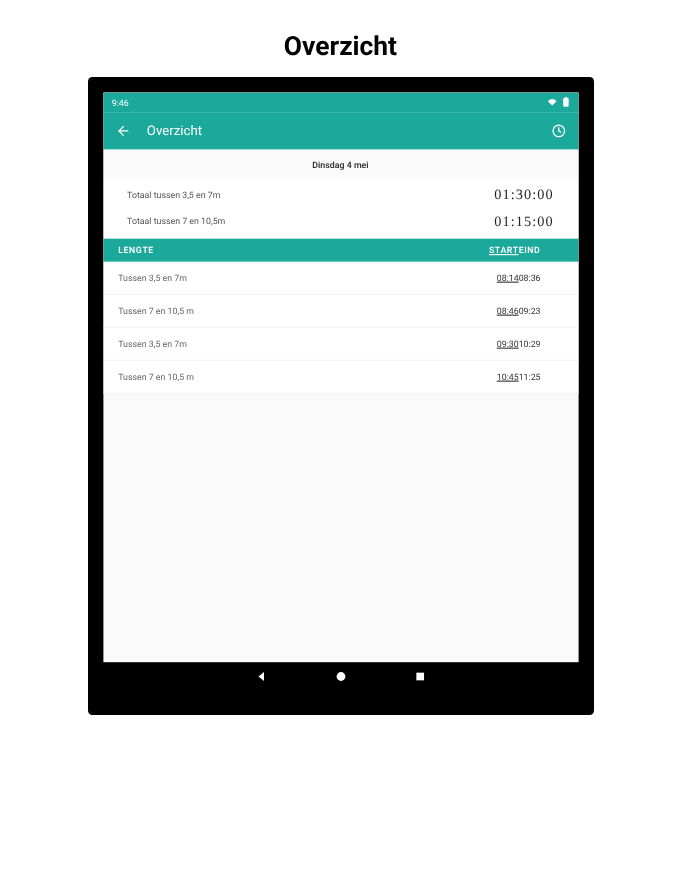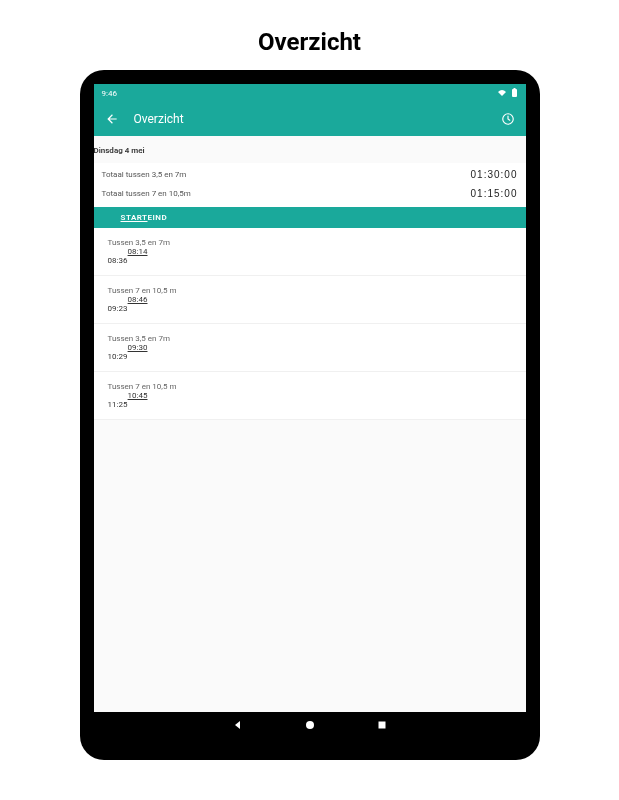--- a/index.html
+++ b/index.html
@@ -14,23 +14,23 @@
   }
   .page-title {
     font-size: 24px;
     font-weight: 700;
     color: #000;
     margin-top: 28px;
     margin-bottom: 14px;
   }
   .tablet-frame {
     width: 460px;
-    height: 690px;
+    height: 580px;
     background: #000;
-    border-radius: 24px;
+    border-radius: 4px;
     padding: 14px 14px 24px 14px;
     display: flex;
     flex-direction: column;
     position: relative;
   }
   .tablet-screen {
     flex: 1;
     background: #fafafa;
     border-radius: 0;
     overflow: hidden;
@@ -70,42 +70,42 @@
     flex: 1;
     font-size: 12px;
     font-weight: 400;
   }
   .clock-icon {
     width: 16px; height: 16px;
     display: flex; align-items: center; justify-content: center;
     cursor: pointer;
   }
   .date-header {
-    text-align: left;
+    text-align: center;
     font-size: 8px;
     font-weight: 600;
     color: #333;
     padding: 10px 0 8px;
     background: #fafafa;
   }
   .totals {
     background: #fff;
   }
   .total-row {
     display: flex;
     justify-content: space-between;
     align-items: center;
-    padding: 6px 8px;
+    padding: 6px 22px;
     font-size: 8px;
     color: #555;
   }
   .total-row + .total-row { padding-top: 2px; padding-bottom: 8px; }
   .total-value {
-    font-family: Liberation Sans, sans-serif;
-    font-size: 10px;
+    font-family: Liberation Serif, serif;
+    font-size: 13px;
     color: #222;
     letter-spacing: 1px;
   }
   .table-header {
     background: #1aa99b;
     display: flex;
     padding: 6px 14px;
     font-size: 8px;
     font-weight: 600;
     color: #fff;
@@ -114,21 +114,20 @@
   .col-lengte { flex: 1; }
   .col-start { width: 40px; text-align: right; text-decoration: underline; }
   .col-eind { width: 40px; text-align: left; }
   .table-body { background: #fff; }
   .data-row {
     display: flex;
     padding: 10px 14px;
     font-size: 8px;
     color: #666;
     border-bottom: 1px solid #f0f0f0;
-    flex-direction: column;
   }
   .data-row .col-start, .data-row .col-eind {
     color: #333;
     font-size: 8px;
   }
   .nav-bar {
     height: 22px;
     display: flex;
     align-items: center;
     justify-content: center;
@@ -189,20 +188,21 @@
         <span>Totaal tussen 3,5 en 7m</span>
         <span class="total-value">01:30:00</span>
       </div>
       <div class="total-row">
         <span>Totaal tussen 7 en 10,5m</span>
         <span class="total-value">01:15:00</span>
       </div>
     </div>
 
     <div class="table-header">
+      <div class="col-lengte">LENGTE</div>
       <div class="col-start">START</div>
       <div class="col-eind">EIND</div>
     </div>
 
     <div class="table-body">
       <div class="data-row">
         <div class="col-lengte">Tussen 3,5 en 7m</div>
         <div class="col-start">08:14</div>
         <div class="col-eind">08:36</div>
       </div>

